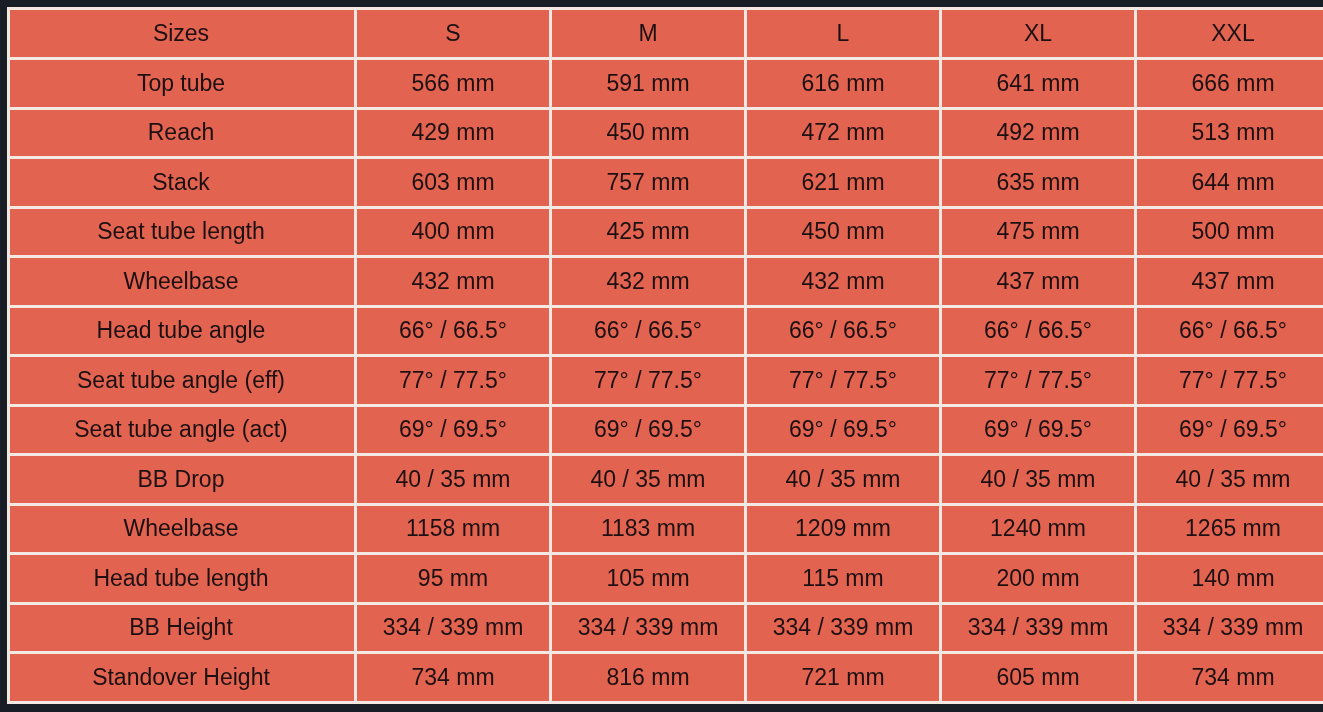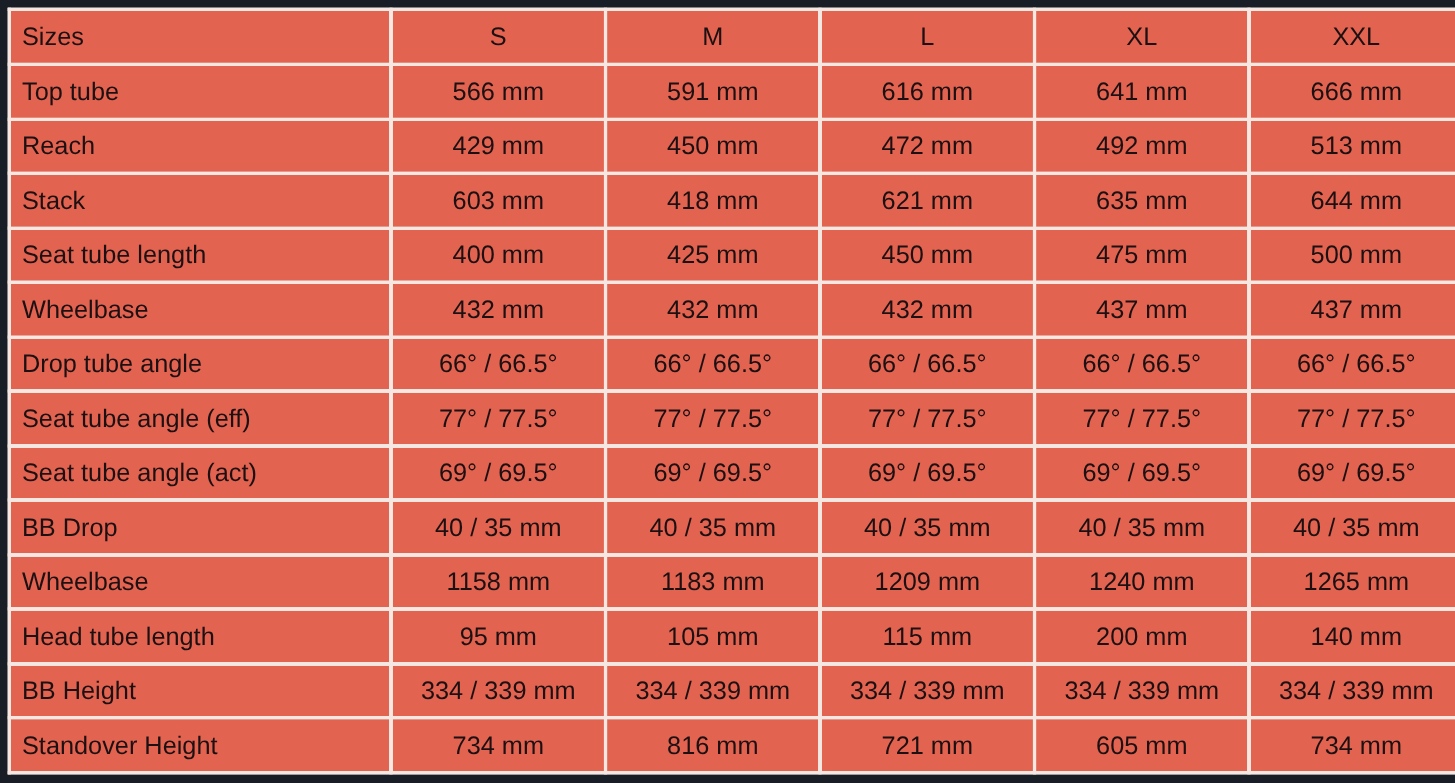--- a/index.html
+++ b/index.html
@@ -36,21 +36,21 @@
     color: #1c1013;
     font-weight: normal;
     font-size: 23px;
     line-height: 1.1;
     border: 3px solid #f5e7e2;
     padding: 0 12px;
     overflow: hidden;
     white-space: nowrap;
   }
   table.geometry-table .col-label {
-    text-align: left;
+    text-align: center;
     padding-left: 10px;
   }
   table.geometry-table .col-value {
     text-align: center;
     padding: 0 4px;
   }
   
   col.c-label { width: 347px; }
   col.c-size  { width: 195px; }
   tr.geometry-row { height: 49.5px; }
@@ -92,21 +92,21 @@
         <td class="col-label">Reach</td>
         <td class="col-value">429 mm</td>
         <td class="col-value">450 mm</td>
         <td class="col-value">472 mm</td>
         <td class="col-value">492 mm</td>
         <td class="col-value">513 mm</td>
       </tr>
       <tr class="geometry-row">
         <td class="col-label">Stack</td>
         <td class="col-value">603 mm</td>
-        <td class="col-value">418 mm</td>
+        <td class="col-value">757 mm</td>
         <td class="col-value">621 mm</td>
         <td class="col-value">635 mm</td>
         <td class="col-value">644 mm</td>
       </tr>
       <tr class="geometry-row">
         <td class="col-label">Seat tube length</td>
         <td class="col-value">400 mm</td>
         <td class="col-value">425 mm</td>
         <td class="col-value">450 mm</td>
         <td class="col-value">475 mm</td>
@@ -114,21 +114,21 @@
       </tr>
       <tr class="geometry-row">
         <td class="col-label">Wheelbase</td>
         <td class="col-value">432 mm</td>
         <td class="col-value">432 mm</td>
         <td class="col-value">432 mm</td>
         <td class="col-value">437 mm</td>
         <td class="col-value">437 mm</td>
       </tr>
       <tr class="geometry-row">
-        <td class="col-label">Drop tube angle</td>
+        <td class="col-label">Head tube angle</td>
         <td class="col-value">66° / 66.5°</td>
         <td class="col-value">66° / 66.5°</td>
         <td class="col-value">66° / 66.5°</td>
         <td class="col-value">66° / 66.5°</td>
         <td class="col-value">66° / 66.5°</td>
       </tr>
       <tr class="geometry-row">
         <td class="col-label">Seat tube angle (eff)</td>
         <td class="col-value">77° / 77.5°</td>
         <td class="col-value">77° / 77.5°</td>

